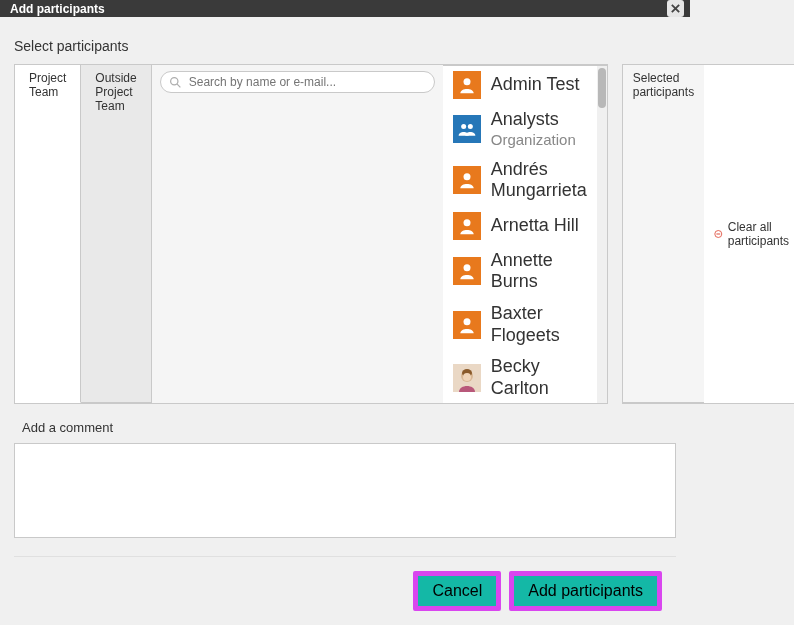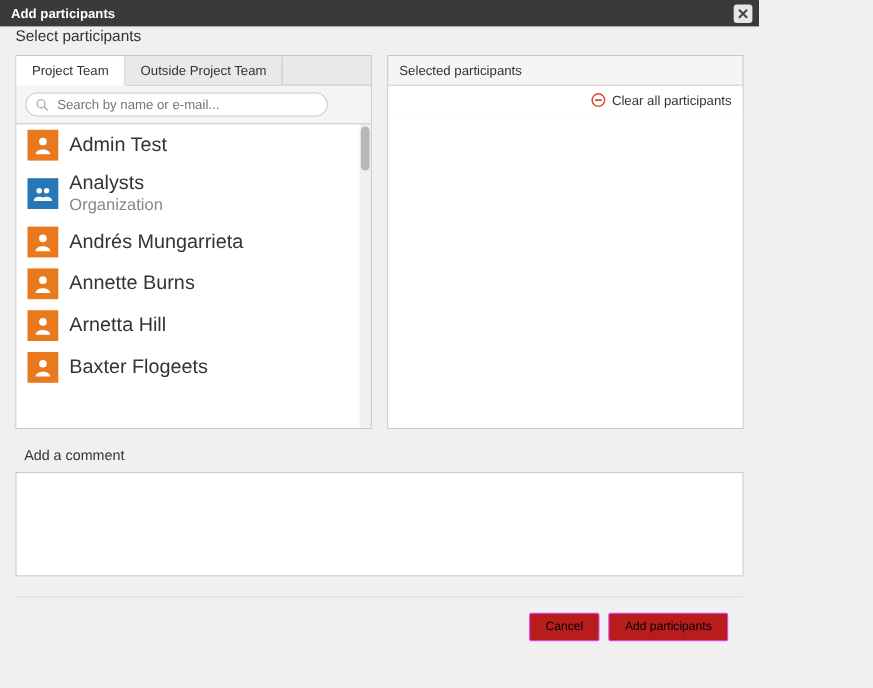--- a/index.html
+++ b/index.html
@@ -36,38 +36,38 @@
     background: #e6e6e6;
     border-radius: 3px;
     display: flex;
     align-items: center;
     justify-content: center;
     cursor: pointer;
   }
   .close-btn svg { width: 11px; height: 11px; }
   .content {
     flex: 1;
-    padding: 0 14px 0 14px;
+    padding: 21px 14px 0 14px;
     display: flex;
     flex-direction: column;
   }
   .section-title {
     font-size: 14px;
     color: #333;
     margin-bottom: 10px;
   }
   .panels {
     display: flex;
     gap: 14px;
   }
   .left-panel, .right-panel {
     border: 1px solid #c9c9c9;
     background: #f5f5f5;
     display: flex;
-    flex-direction: column;
+    flex-direction: row;
     height: 340px;
   }
   .left-panel { flex: 1; }
   .right-panel { flex: 1; }
   .tabs {
     display: flex;
     border-bottom: 1px solid #c9c9c9;
     background: #e9e9e9;
   }
   .tab {
@@ -197,24 +197,24 @@
   }
   .footer {
     display: flex;
     justify-content: flex-end;
     gap: 8px;
     padding: 14px;
     border-top: 1px solid #e0e0e0;
     margin-top: 18px;
   }
   .btn {
-    border: 1px solid #d946ef;
-    background: #b91c1c;
+    border: 5px solid #d946ef;
+    background: #14b8a6;
     padding: 6px 14px;
-    font-size: 11px;
+    font-size: 16px;
     cursor: pointer;
     border-radius: 2px;
   }
 </style>
 </head>
 <body>
 
 <div class="modal">
   <div class="titlebar">
     <span>Add participants</span>
@@ -283,43 +283,57 @@
                 </div>
               </div>
               <div class="list-item">
                 <div class="avatar">
                   <svg viewBox="0 0 24 24">
                     <circle cx="12" cy="8" r="4.2" fill="#fff"></circle>
                     <path d="M4 22 C4 15 20 15 20 22 Z" fill="#fff"></path>
                   </svg>
                 </div>
                 <div class="list-text">
+                  <span class="list-name">Arnetta Hill</span>
+                </div>
+              </div>
+              <div class="list-item">
+                <div class="avatar">
+                  <svg viewBox="0 0 24 24">
+                    <circle cx="12" cy="8" r="4.2" fill="#fff"></circle>
+                    <path d="M4 22 C4 15 20 15 20 22 Z" fill="#fff"></path>
+                  </svg>
+                </div>
+                <div class="list-text">
                   <span class="list-name">Annette Burns</span>
                 </div>
               </div>
               <div class="list-item">
                 <div class="avatar">
                   <svg viewBox="0 0 24 24">
                     <circle cx="12" cy="8" r="4.2" fill="#fff"></circle>
                     <path d="M4 22 C4 15 20 15 20 22 Z" fill="#fff"></path>
                   </svg>
                 </div>
                 <div class="list-text">
-                  <span class="list-name">Arnetta Hill</span>
-                </div>
-              </div>
-              <div class="list-item">
-                <div class="avatar">
-                  <svg viewBox="0 0 24 24">
-                    <circle cx="12" cy="8" r="4.2" fill="#fff"></circle>
-                    <path d="M4 22 C4 15 20 15 20 22 Z" fill="#fff"></path>
-                  </svg>
-                </div>
-                <div class="list-text">
                   <span class="list-name">Baxter Flogeets</span>
+                </div>
+              </div>
+              <div class="list-item">
+                <div class="avatar photo">
+                  <svg viewBox="0 0 28 28">
+                    <rect width="28" height="28" fill="#ead8c5"></rect>
+                    <circle cx="14" cy="12" r="6" fill="#d9b896"></circle>
+                    <ellipse cx="14" cy="9" rx="5" ry="4" fill="#8a5a2a"></ellipse>
+                    <circle cx="14" cy="13" r="4" fill="#f0d4b8"></circle>
+                    <path d="M6 28 C6 20 22 20 22 28 Z" fill="#b8587a"></path>
+                  </svg>
+                </div>
+                <div class="list-text">
+                  <span class="list-name">Becky Carlton</span>
                 </div>
               </div>
             </div>
           <div class="scrollbar-track">
             <div class="scrollbar-thumb"></div>
           </div>
         </div>
       </div>
 
       <div class="right-panel">

